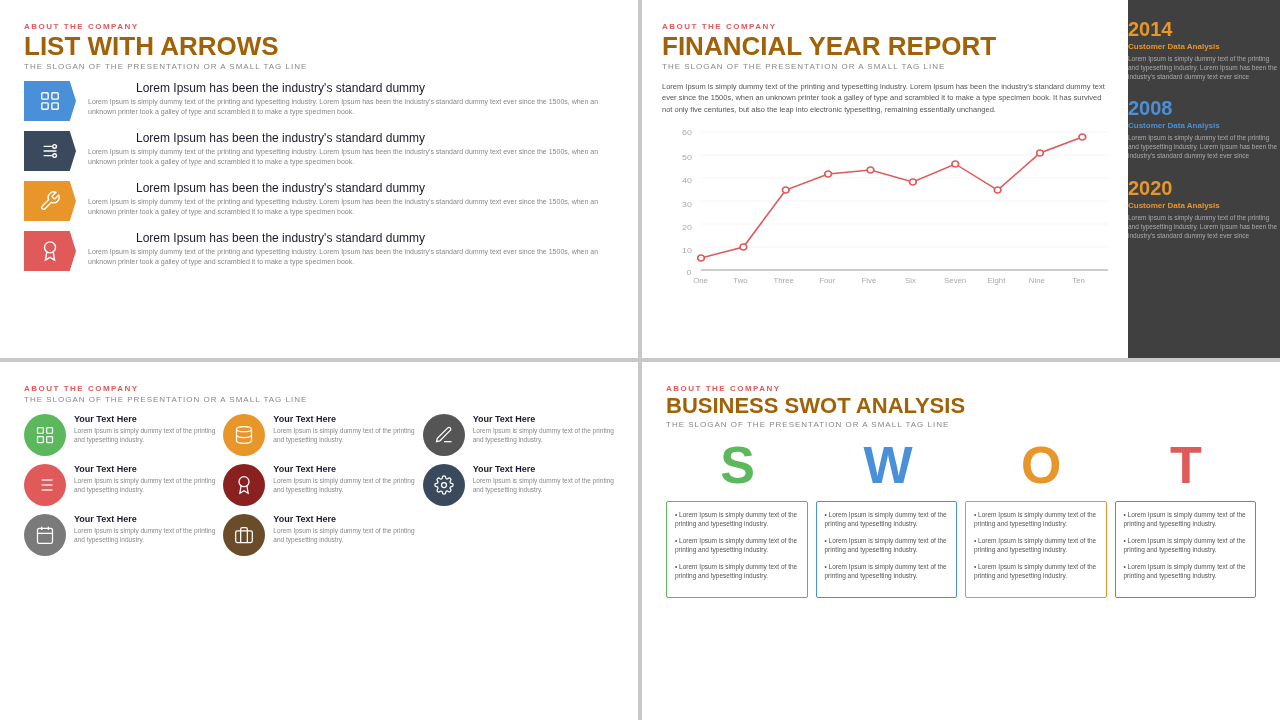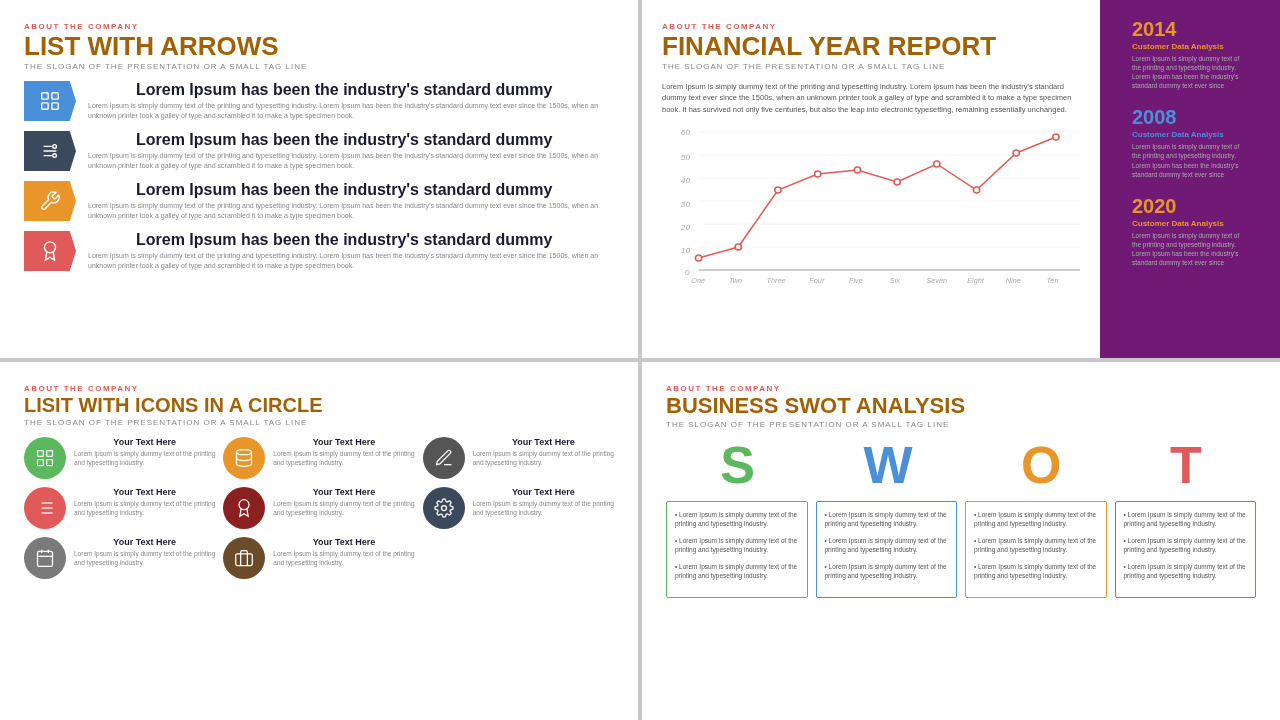--- a/index.html
+++ b/index.html
@@ -14,32 +14,32 @@
 
     
     #panel1 { position: relative; }
     .arrow-item { display: flex; align-items: flex-start; margin-bottom: 10px; gap: 12px; }
     .arrow-icon { min-width: 52px; height: 40px; display: flex; align-items: center; justify-content: center; position: relative; clip-path: polygon(0 0, 88% 0, 100% 50%, 88% 100%, 0 100%); }
     .arrow-icon.blue { background: #4a90d9; }
     .arrow-icon.dark { background: #3a4a5c; }
     .arrow-icon.orange { background: #e8962a; }
     .arrow-icon.red { background: #e05a5a; }
     .arrow-icon svg { width: 22px; height: 22px; fill: none; stroke: white; stroke-width: 1.5; }
-    .arrow-text h4 { font-size: 16px; font-weight: 700; color: #1a1a2e; margin-bottom: 2px; padding-left: 48px; }
+    .arrow-text h4 { font-size: 12px; font-weight: 400; color: #1a1a2e; margin-bottom: 2px; padding-left: 48px; }
     .arrow-text p { font-size: 7px; color: #888; line-height: 1.4; }
 
     
     #panel2 { display: flex; gap: 0; padding: 0; }
     .panel2-main { flex: 1; padding: 22px 20px; }
-    .panel2-sidebar { width: 180px; background: #701a75; padding: 18px 32px; }
+    .panel2-sidebar { width: 152px; background: #404040; padding: 18px 0; }
     .keyword-title { font-size: 14px; font-weight: 700; color: #1a1a2e; margin-bottom: 6px; }
     .keyword-desc { font-size: 7.5px; color: #555; line-height: 1.5; margin-bottom: 10px; }
 
     
-    .chart-container { position: relative; height: 160px; margin-top: 5px; font-style: italic; }
+    .chart-container { position: relative; height: 160px; margin-top: 5px; }
     .chart-svg { width: 100%; height: 100%; }
 
     
     .year-item { margin-bottom: 16px; }
     .year-num { font-size: 20px; font-weight: 900; margin-bottom: 1px; }
     .year-2014 { color: #e8962a; }
     .year-2012 { color: #e8962a; }
     .year-2014 + .year-subtitle, .year-title-2014 { color: #e8962a; }
     .year-title-2014 { color: #e8962a; font-size: 8px; font-weight: 700; margin-bottom: 3px; }
     .year-title-2013 { color: #4a90d9; font-size: 8px; font-weight: 700; margin-bottom: 3px; }
@@ -54,21 +54,21 @@
     .ci-green { background: #5cb85c; }
     .ci-orange { background: #e8962a; }
     .ci-dark { background: #555; }
     .ci-blue { background: #4a90d9; }
     .ci-red { background: #e05a5a; }
     .ci-darkred { background: #8b2020; }
     .ci-charcoal { background: #3a4a5c; }
     .ci-gray { background: #7a7a7a; }
     .ci-brown { background: #6b4c2a; }
     .circle-icon svg { width: 20px; height: 20px; stroke: white; fill: none; stroke-width: 1.5; }
-    .icon-item-text h4 { font-size: 9px; font-weight: 700; color: #1a1a2e; margin-bottom: 2px; text-align: center; }
+    .icon-item-text h4 { font-size: 9px; font-weight: 700; color: #1a1a2e; margin-bottom: 2px; }
     .icon-item-text p { font-size: 6.5px; color: #888; line-height: 1.4; }
 
     
     #panel4 { }
     .swot-letters { display: flex; justify-content: space-around; margin: 8px 0 10px; }
     .swot-letter { font-size: 52px; font-weight: 900; line-height: 1; }
     .sl-s { color: #5cb85c; }
     .sl-w { color: #4a90d9; }
     .sl-o { color: #e8962a; }
     .sl-t { color: #e05a5a; }
@@ -223,21 +223,20 @@
     <div class="year-item">
       <div class="year-num year-2012">2020</div>
       <div class="year-title-2012">Customer Data Analysis</div>
       <div class="year-desc">Lorem Ipsum is simply dummy text of the printing and typesetting industry. Lorem Ipsum has been the industry's standard dummy text ever since</div>
     </div>
   </div>
 </div>
 
 <div class="panel" id="panel3">
   <div class="about-label">ABOUT THE COMPANY</div>
-  <div class="panel-title" style="font-size:20px;">LISIT WITH ICONS IN A CIRCLE</div>
   <div class="panel-subtitle">THE SLOGAN OF THE PRESENTATION OR A SMALL TAG LINE</div>
 
   <div class="icon-grid">
 
     <div class="icon-item">
       <div class="circle-icon ci-green">
         <svg viewBox="0 0 24 24">
             <rect x="3" y="3" width="7" height="7" rx="1"></rect>
             <rect x="14" y="3" width="7" height="7" rx="1"></rect>
             <rect x="3" y="14" width="7" height="7" rx="1"></rect>

